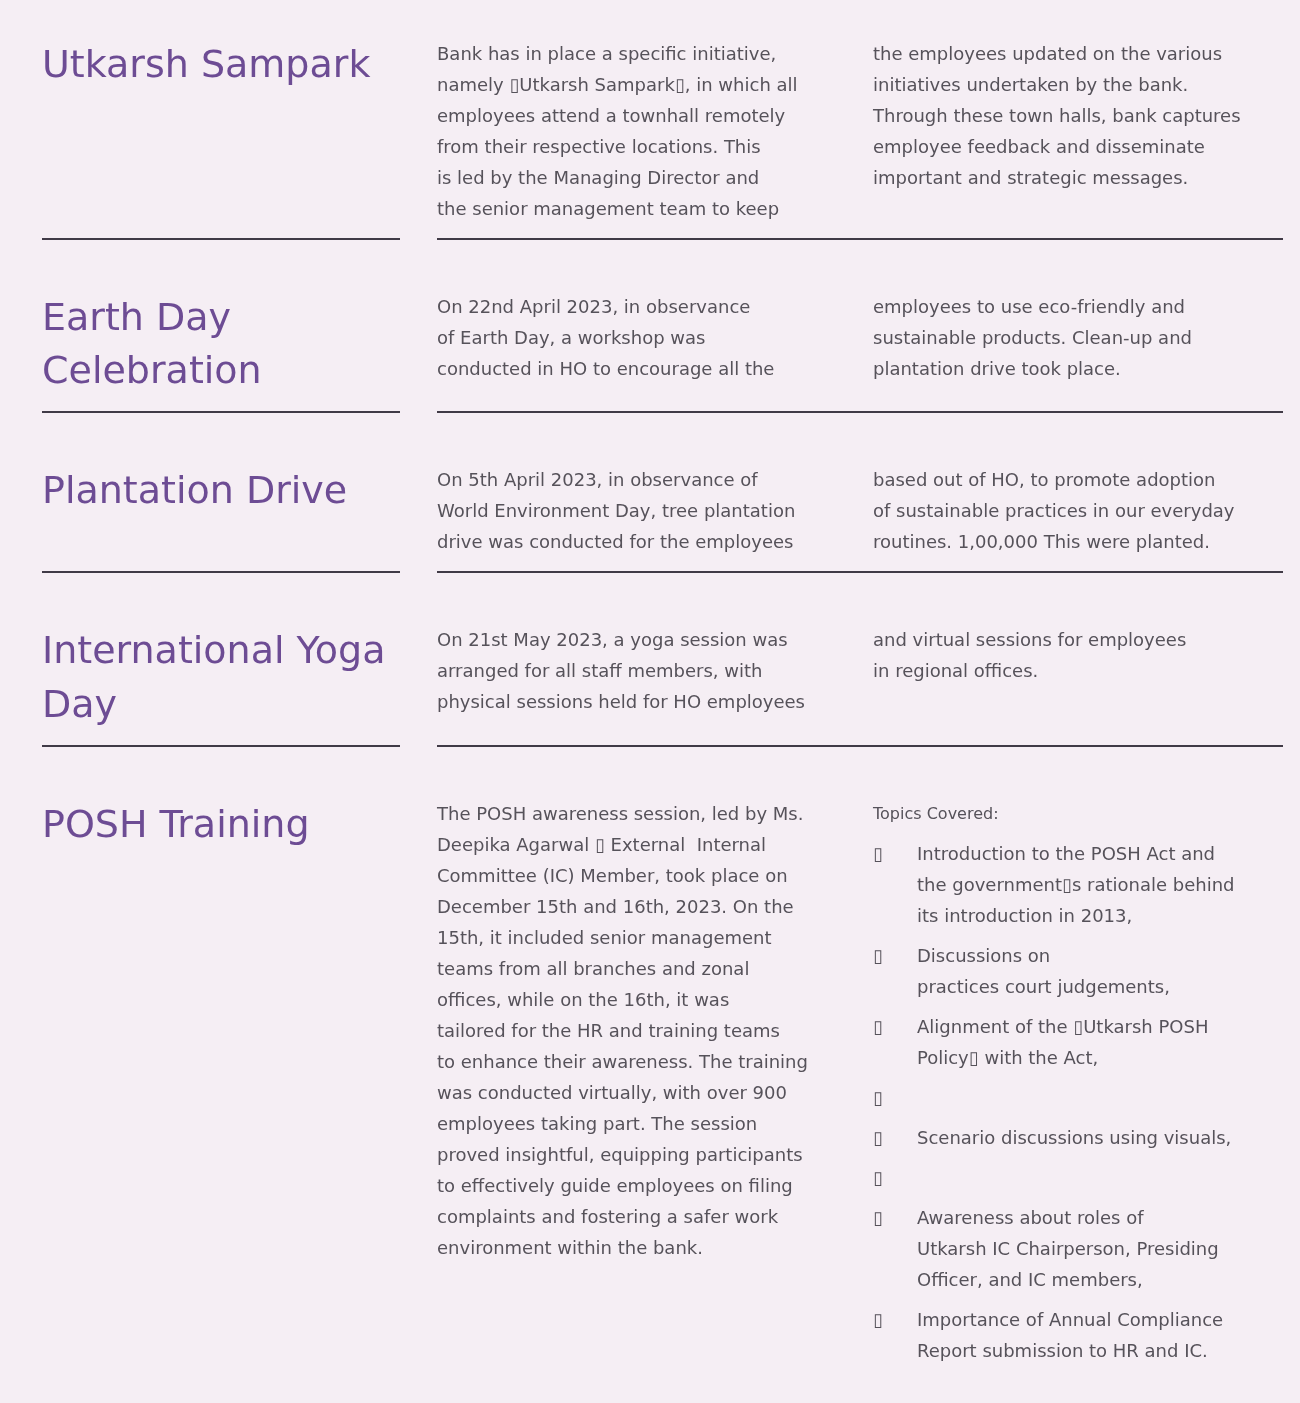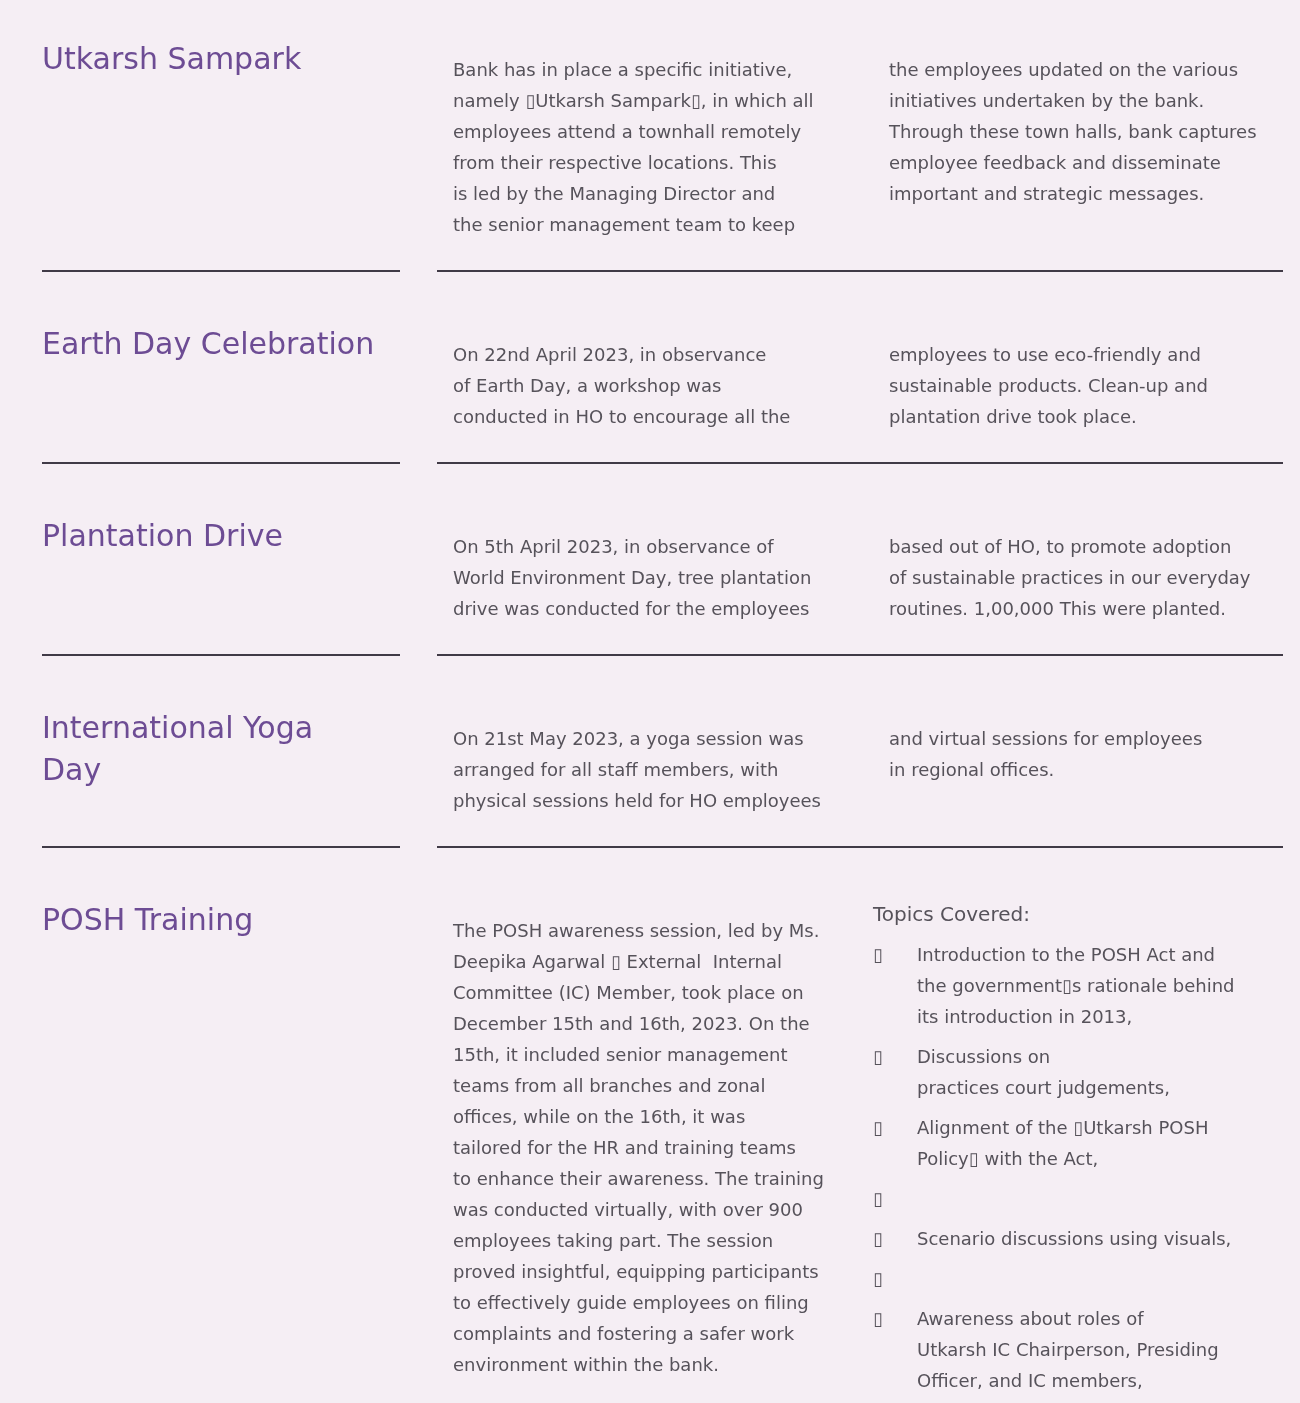--- a/index.html
+++ b/index.html
@@ -18,41 +18,41 @@
     padding: 0 17px 0 42px;
   }
   .sec {
     display: grid;
     grid-template-columns: 395px 436px 410px;
     padding: 51px 0 14px;
   }
   .sec.first { padding-top: 38px; }
   .title {
     margin: 0;
-    font-size: 30px;
+    font-size: 38px;
     font-weight: 400;
     line-height: 1.4;
     color: #6d4c94;
     white-space: pre-wrap;
   }
   .body {
-    margin: 16px;
+    margin: 0;
     font-size: 18px;
     line-height: 31px;
     white-space: pre-wrap;
   }
   .col-mid { padding-right: 26px; }
   .col-right { }
   .rules { display: flex; }
   .rule { height: 2px; background: #403a46; }
   .rule-head { width: 358px; margin-right: 37px; flex: 0 0 auto; }
   .rule-content { flex: 1 1 auto; }
   .topics-title {
     margin: 0;
-    font-size: 20px;
+    font-size: 16px;
     line-height: 31px;
     white-space: pre-wrap;
   }
   ul.topics { list-style: none; margin: 0; padding: 0; }
   ul.topics li {
     display: flex;
     margin-top: 9px;
     font-size: 18px;
     line-height: 31px;
   }

